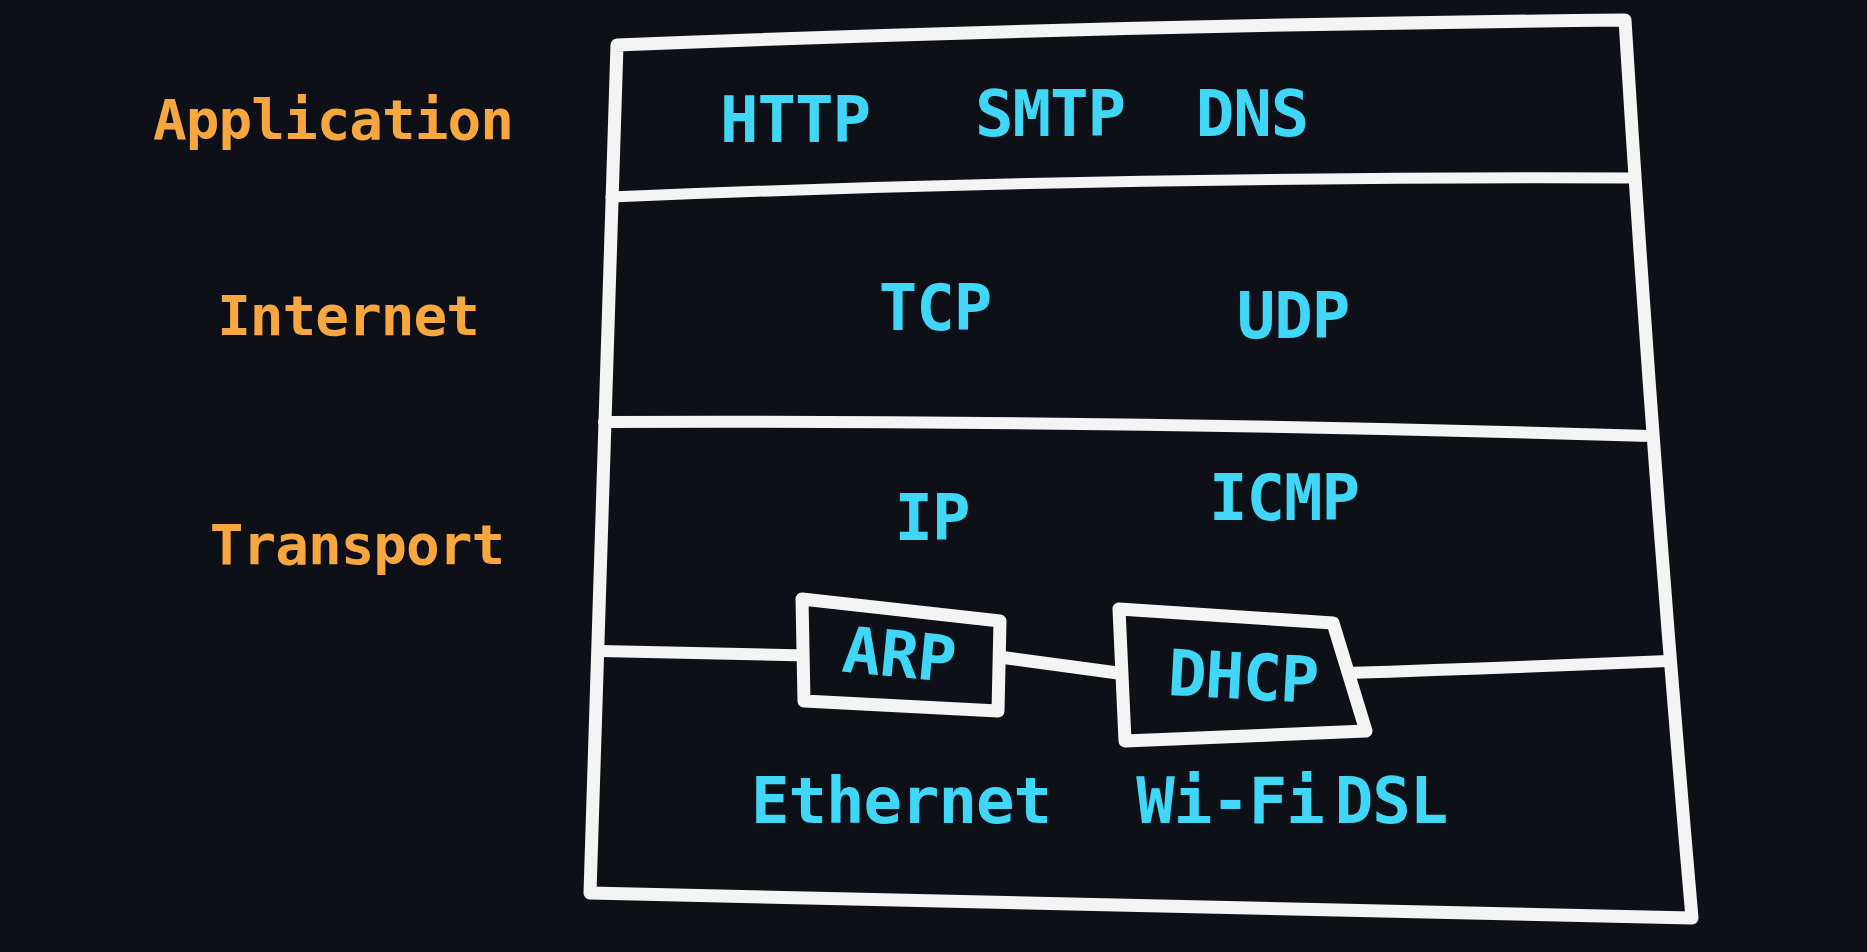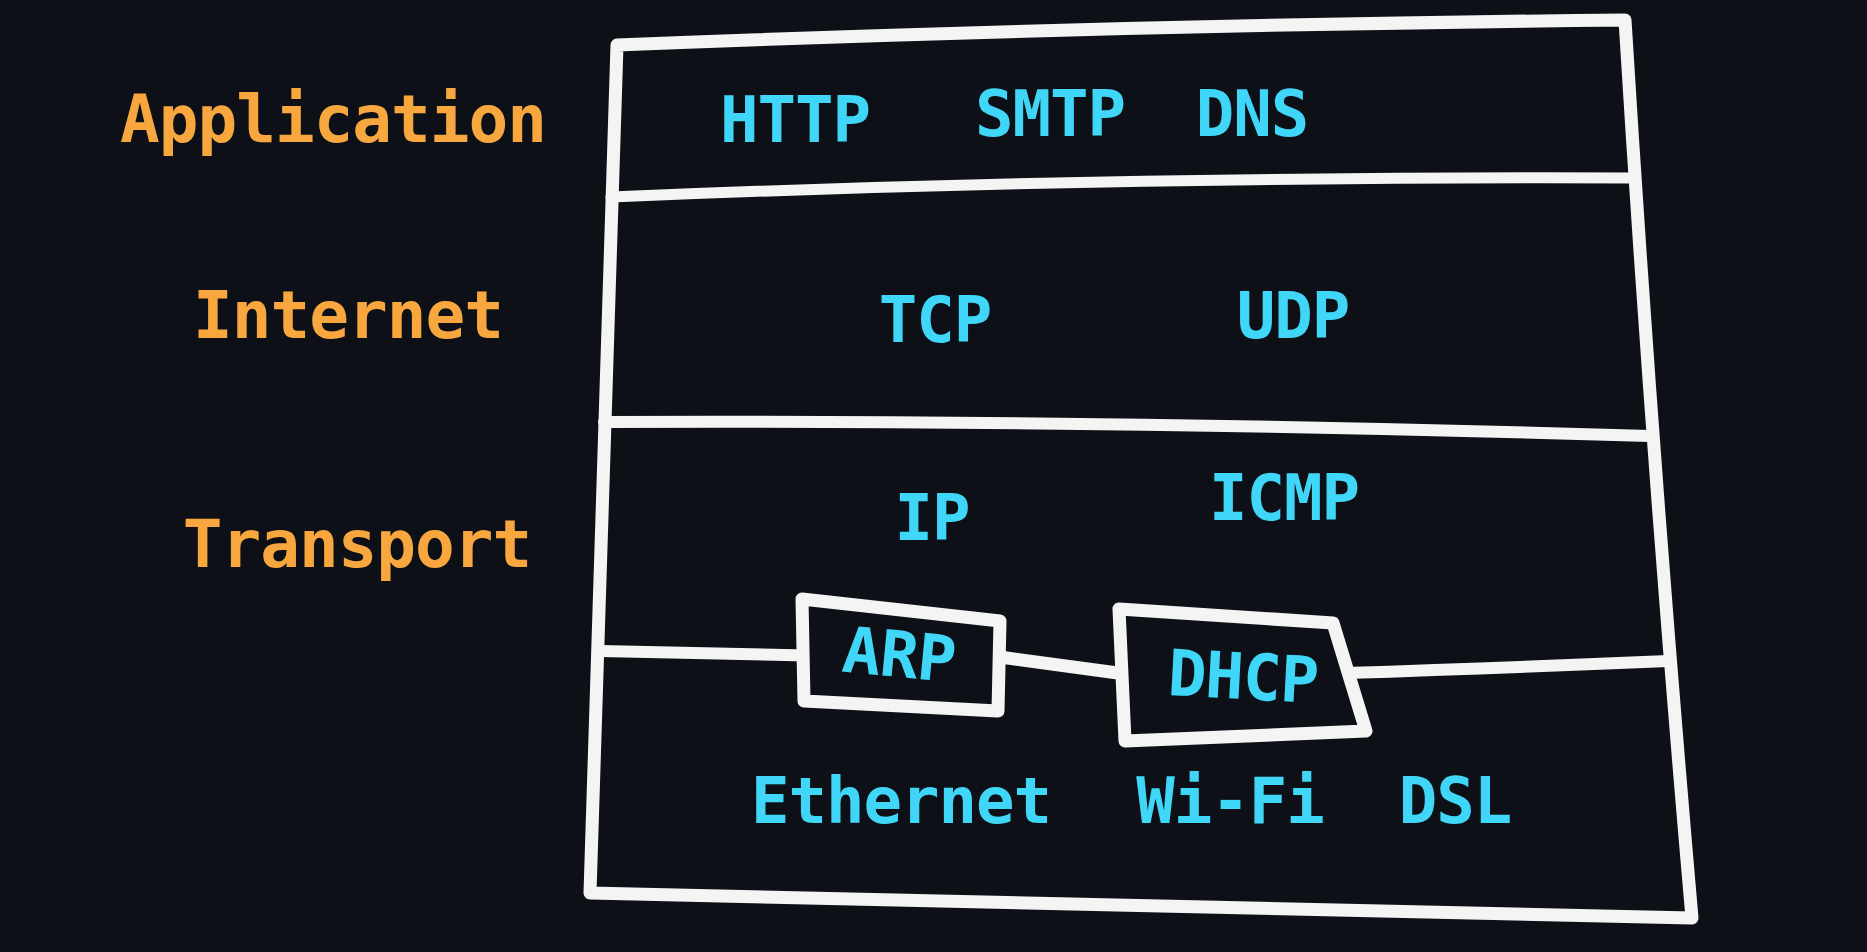--- a/index.html
+++ b/index.html
@@ -41,43 +41,43 @@
   .txt {
     position: absolute;
     transform: translate(-50%, -50%);
     font-weight: 700;
     white-space: nowrap;
     letter-spacing: -1px;
     line-height: 1;
   }
   .layer-label {
     color: var(--orange);
-    font-size: 66px;
+    font-size: 56px;
   }
   .proto {
     color: var(--cyan);
     font-size: 64px;
   }
   
   .t-application { left: 333px;  top: 120px; }
   .t-transport   { left: 348px;  top: 316px; }
   .t-internet    { left: 357px;  top: 545px; }
   .t-linklayer   { left: 321px;  top: 754px; }
   
   .p-http     { left: 795px;  top: 120px; }
   .p-smtp     { left: 1026px; top: 114px; margin-left: 24px; }
   .p-dns      { left: 1252px; top: 114px; }
   .p-ftp      { left: 1452px; top: 114px; }
-  .p-tcp      { left: 935px;  top: 320px; }
+  .p-tcp      { left: 935px;  top: 308px; }
   .p-udp      { left: 1293px; top: 316px; }
   .p-ip       { left: 932px;  top: 518px; }
   .p-icmp     { left: 1284px; top: 498px; }
   .p-ethernet { left: 901px;  top: 801px; }
   .p-wifi     { left: 1230px; top: 801px; }
-  .p-dsl      { left: 1455px; top: 801px; }
+  .p-dsl      { left: 1391px; top: 801px; }
   
   .p-arp  { left: 899px;  top: 655px; transform: translate(-50%, -50%) rotate(5.5deg); }
   .p-dhcp { left: 1243px; top: 677px; transform: translate(-50%, -50%) rotate(3deg); }
 </style>
 </head>
 <body>
 
 <div class="stage">
 
   <svg width="1867" height="952" viewBox="0 0 1867 952">

